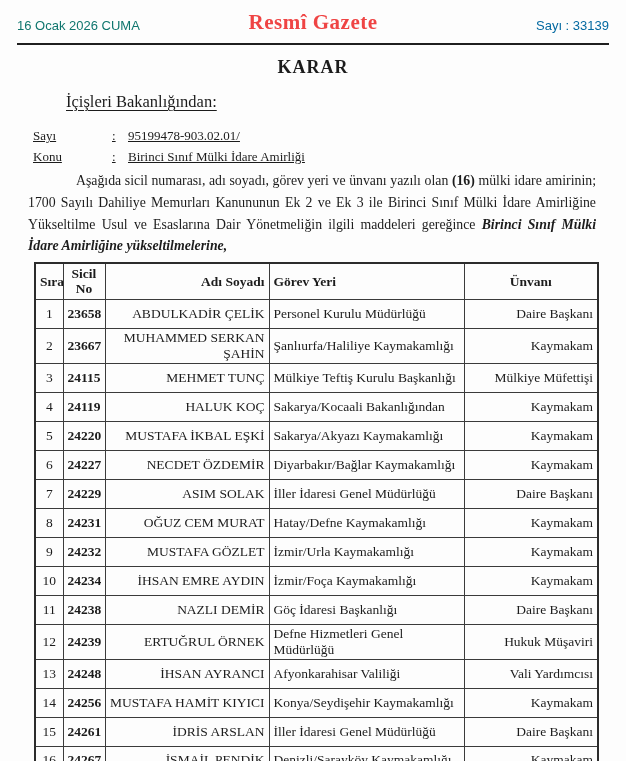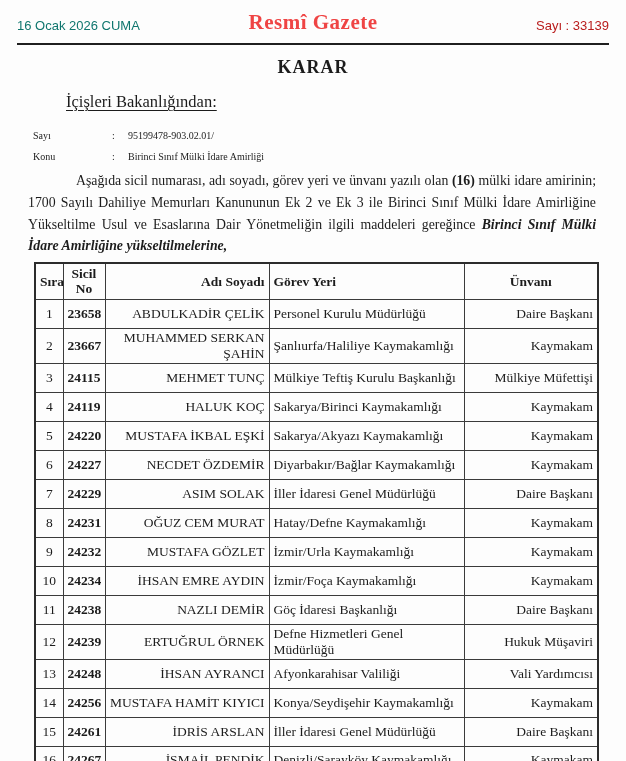--- a/index.html
+++ b/index.html
@@ -30,21 +30,21 @@
   }
   .masthead .gazette-title {
     font-family: "Liberation Serif", serif;
     font-weight: bold;
     font-size: 21px;
     letter-spacing: 0.5px;
     justify-self: center;
   }
   .masthead .issue {
     font-family: "Liberation Sans", sans-serif;
-    font-size: 13px; color: #b91c1c;
+    font-size: 13px; color: #0369a1;
     justify-self: end;
     padding-bottom: 2px;
   }
 
   
   .doc-heading {
     margin-top: 11px;
     text-align: center;
     font-weight: bold;
     font-size: 18px;
@@ -53,21 +53,21 @@
   }
   .ministry-line {
     margin: 13px 0 0 66px;
     font-size: 16.5px;
     text-decoration: underline;
     text-underline-offset: 3px;
     line-height: 21px;
   }
 
   
-  .meta-block { margin: 13px 0 0 33px; font-size: 10px; }
+  .meta-block { margin: 13px 0 0 33px; font-size: 13px; text-decoration: underline; }
   .meta-row { display: flex; line-height: 21px; }
   .meta-label { width: 79px; }
   .meta-sep { width: 16px; }
   .meta-value { }
 
   
   .body-paragraph {
     margin: 3px 30px 0 28px;
     font-size: 13.8px;
     line-height: 21.8px;
@@ -175,21 +175,21 @@
         <td class="c0">3</td>
         <td class="c1">24115</td>
         <td class="c2">MEHMET TUNÇ</td>
         <td class="c3">Mülkiye Teftiş Kurulu Başkanlığı</td>
         <td class="c4">Mülkiye Müfettişi</td>
       </tr>
       <tr>
         <td class="c0">4</td>
         <td class="c1">24119</td>
         <td class="c2">HALUK KOÇ</td>
-        <td class="c3">Sakarya/Birinci Kaymakamlığı</td>
+        <td class="c3">Sakarya/Kocaali Bakanlığından</td>
         <td class="c4">Kaymakam</td>
       </tr>
       <tr>
         <td class="c0">5</td>
         <td class="c1">24220</td>
         <td class="c2">MUSTAFA İKBAL EŞKİ</td>
         <td class="c3">Sakarya/Akyazı Kaymakamlığı</td>
         <td class="c4">Kaymakam</td>
       </tr>
       <tr>

